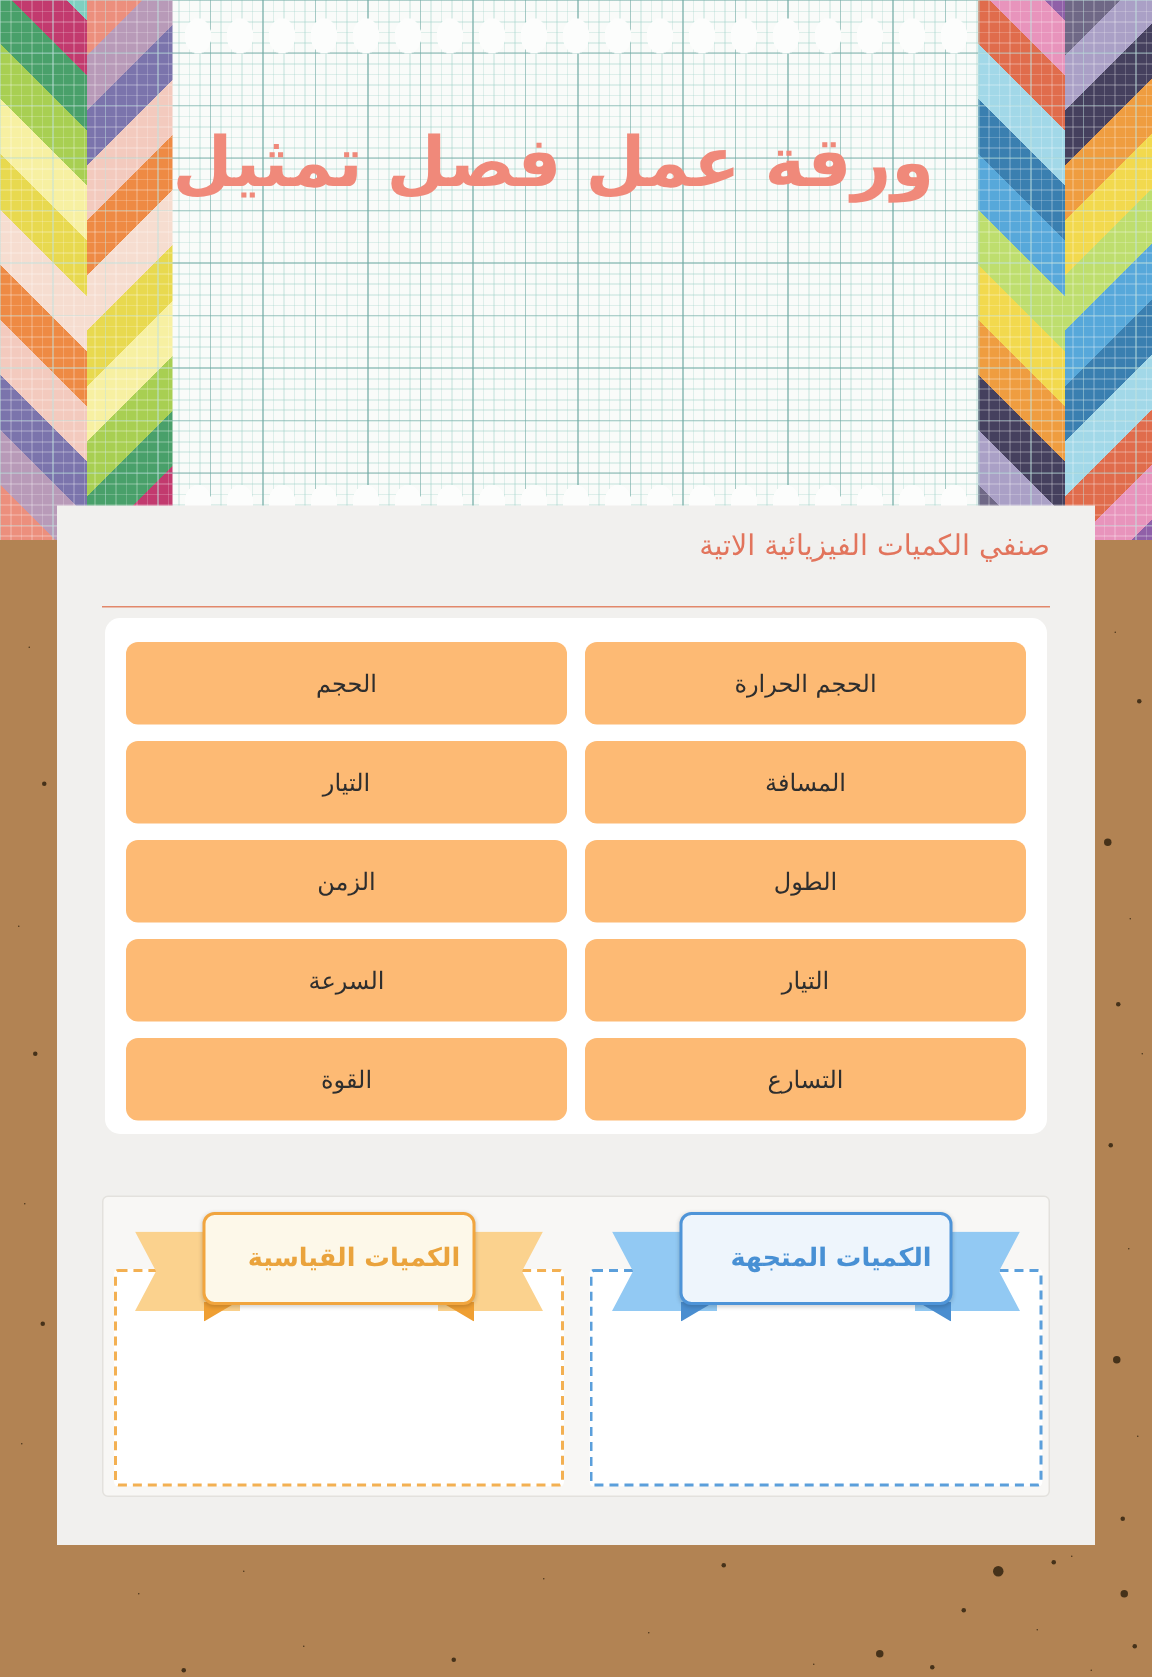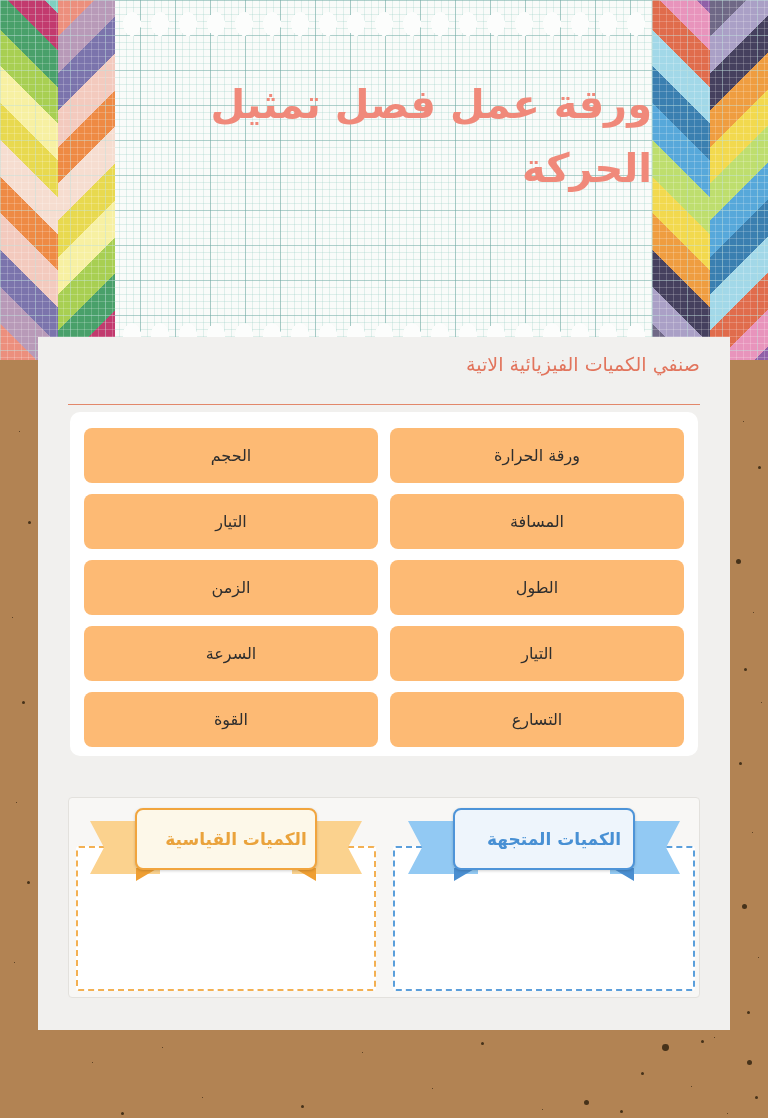--- a/index.html
+++ b/index.html
@@ -63,22 +63,22 @@
       #6f6886 0 26px,#aaa0c6 26px 52px,#45405e 52px 78px,#ef9d40 78px 104px,
       #f2d94e 104px 130px,#bede6e 130px 156px,#57a8da 156px 182px,#3a7fb0 182px 208px,
       #a2d8e8 208px 234px,#e06c4c 234px 260px,#e894bc 260px 286px,#9060a8 286px 312px); }
 
   .holes { position:absolute; left:118px; right:120px; height:26px; background-repeat:repeat-x;
     background-image:radial-gradient(ellipse 9px 12px at center, #fcfdfc 97%, rgba(252,253,252,0) 100%);
     background-size:28px 26px; }
   .holes.top    { top:11px; }
   .holes.bottom { top:322px; }
 
-  .band-title { position:absolute; left:115px; right:116px; top:72px; text-align:right;
-    color:#f0897a; font-weight:bold; font-size:40px; line-height:1.6; direction:rtl; }
+  .band-title { position:absolute; left:115px; right:116px; top:72px; text-align:left;
+    color:#f0897a; font-weight:bold; font-size:46px; line-height:1.6; direction:rtl; }
   .band-title span { display:block; }
 
   
   .content-panel { position:absolute; left:38px; top:337px; width:692px; height:693px;
     background:#f1f0ee; direction:rtl; }
 
   .prompt  { position:absolute; top:16px; right:30px; left:18px; text-align:right;
              font-size:19px; color:#e2745c; }
   .divider { position:absolute; top:67px; left:30px; right:30px;
              border-top:1px solid #e2876a; }
@@ -130,34 +130,33 @@
       <div class="half b"></div>
     </div>
     <div class="chevron chevron-right">
       <div class="half a"></div>
       <div class="half b"></div>
     </div>
     <div class="holes top"></div>
     <div class="holes bottom"></div>
     <div class="band-title">
       <span>ورقة عمل فصل تمثيل</span>
-      <span>الحركة</span>
     </div>
   </div>
 
   <div class="speckle-layer"></div>
 
   <div class="content-panel" dir="rtl">
 
     <div class="prompt">صنفي الكميات الفيزيائية الاتية</div>
     <div class="divider"></div>
 
     <div class="items-card">
       <div class="items-grid">
-        <div class="tile">ورقة الحرارة</div>
+        <div class="tile">الحجم الحرارة</div>
         <div class="tile">الحجم</div>
         <div class="tile">المسافة</div>
         <div class="tile">التيار</div>
         <div class="tile">الطول</div>
         <div class="tile">الزمن</div>
         <div class="tile">التيار</div>
         <div class="tile">السرعة</div>
         <div class="tile">التسارع</div>
         <div class="tile">القوة</div>
       </div>

